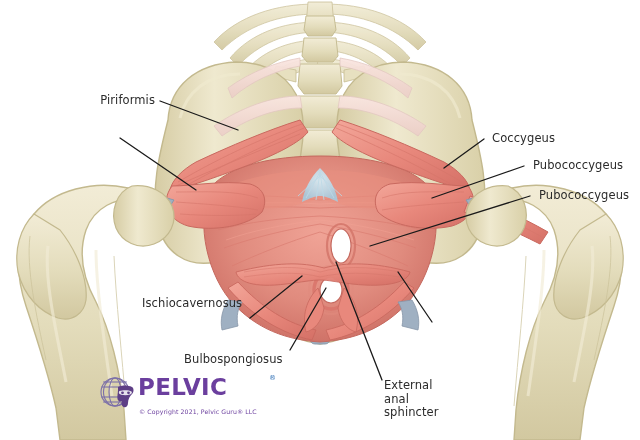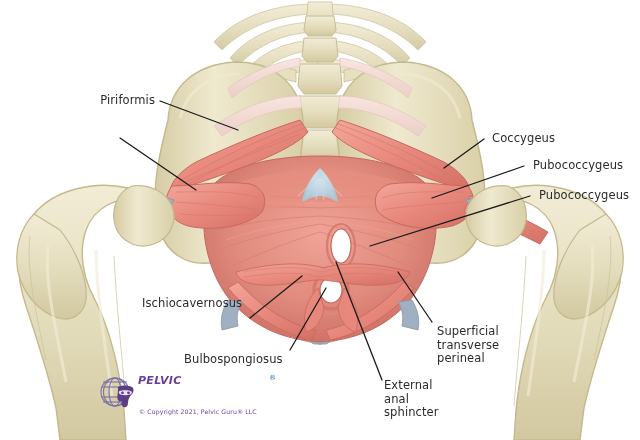--- a/index.html
+++ b/index.html
@@ -7,21 +7,21 @@
        font-family:"DejaVu Sans","Liberation Sans",sans-serif;}
   #stage{position:relative;width:640px;height:440px;background:#fdba74;}
   #art{position:absolute;left:0;top:0;width:640px;height:440px;}
 
   .lbl{position:absolute;color:#2b2b2b;font-size:11.5px;line-height:13.5px;
        letter-spacing:.1px;white-space:pre;font-family:"DejaVu Sans","Liberation Sans",sans-serif;}
   .lbl.r{text-align:right;}
 
   #logo{position:absolute;left:98px;top:373px;width:200px;height:45px;}
   .wm{position:absolute;font-family:"DejaVu Sans","Liberation Sans",sans-serif;}
-  #wm-pelvic{left:40px;top:1px;font-size:11px;font-weight:bold;color:#6b3f9e;letter-spacing:.3px;font-style:italic;}
+  #wm-pelvic{left:40px;top:1px;font-size:23px;font-weight:bold;color:#6b3f9e;letter-spacing:.3px;}
   #wm-global{left:102px;top:1px;font-size:17px;font-weight:bold;color:#2f6fb5;letter-spacing:.3px;}
   #wm-tm{left:171px;top:1px;font-size:7px;color:#2f6fb5;}
   #wm-url{left:41px;top:20px;font-size:12.5px;color:#6b3f9e;}
   #wm-cr{left:41px;top:35px;font-size:6.2px;color:#6b3f9e;letter-spacing:.1px;}
 </style>
 </head>
 <body>
 
 <div id="stage">
 
@@ -301,23 +301,20 @@
   <div class="lbl" style="left:492px;top:132px;">Coccygeus</div>
 
   <div class="lbl" style="left:533px;top:159px;">Pubococcygeus</div>
 
   <div class="lbl" style="left:539px;top:189px;">Pubococcygeus</div>
 
   <div class="lbl" style="left:142px;top:297px;">Ischiocavernosus</div>
 
   <div class="lbl" style="left:184px;top:345px;margin-top:8px;">Bulbospongiosus</div>
 
-  <div class="lbl" style="left:437px;top:325px;">Superficial
-transverse
-perineal</div>
 
   <div class="lbl" style="left:384px;top:379px;">External
 anal
 sphincter</div>
 
   <div id="logo">
     <svg width="40" height="40" viewBox="0 0 40 40">
       <g fill="none" stroke="#7b6fa8" stroke-width="1.1">
         <circle cx="17" cy="19" r="14"></circle>
         <ellipse cx="17" cy="19" rx="6" ry="14"></ellipse>

